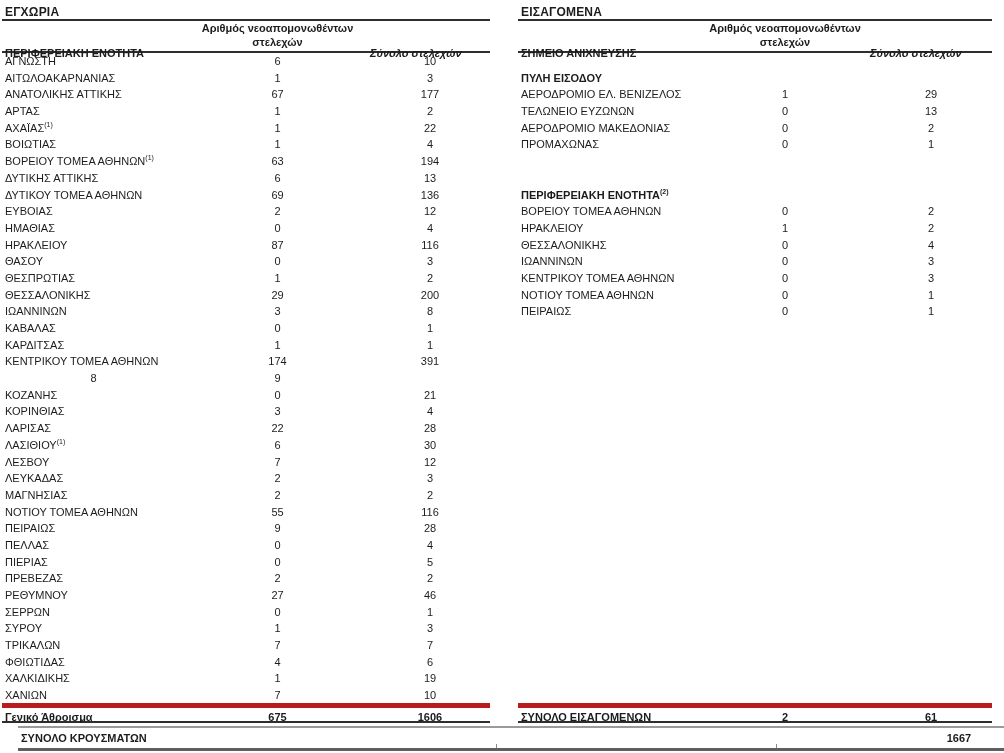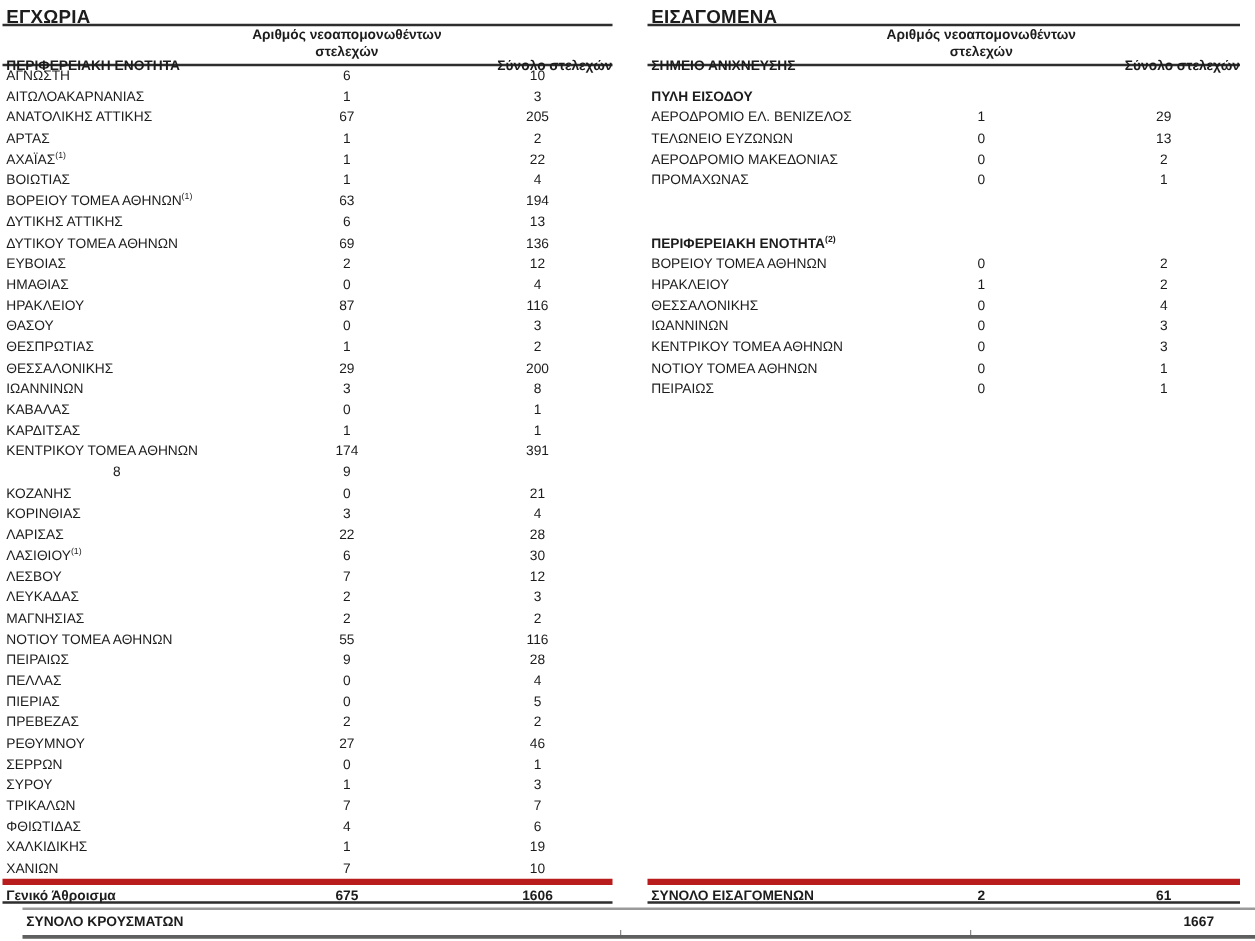--- a/index.html
+++ b/index.html
@@ -13,38 +13,38 @@
     font-size: 11px;
     color: #1c1c1c;
     overflow: hidden;
   }
   .panel { position: absolute; top: 4px; }
   .panel-left  { left: 2px;   width: 488px; height: 719px; }
   .panel-right { left: 518px; width: 474px; height: 719px; }
 
   .tbl-title {
     font-weight: bold;
-    font-size: 15px;
+    font-size: 12px;
     height: 17px;
     padding: 1px 0 0 3px;
     border-bottom: 2px solid #2e2e2e;
     letter-spacing: 0.2px;
   }
   .thead {
     display: grid;
     align-items: end;
     height: 32px;
     border-bottom: 2px solid #2e2e2e;
     font-weight: bold;
   }
   .grid-l { grid-template-columns: 183px 185px 120px; }
   .grid-r { grid-template-columns: 182px 170px 122px; }
   .h-name { padding: 0 0 2px 3px; white-space: nowrap; }
   .h-new  { text-align: center; line-height: 14px; padding-bottom: 12px; white-space: nowrap; }
-  .h-total{ text-align: right; padding-bottom: 2px; white-space: nowrap; }
+  .h-total{ text-align: left; padding-bottom: 2px; white-space: nowrap; font-style: italic; }
 
   .tbody { width: 100%; }
   .trow {
     display: grid;
     height: 16.69px;
     line-height: 16.69px;
     overflow: visible;
   }
   .panel-left  .trow { grid-template-columns: 183px 185px 120px; }
   .panel-right .trow { grid-template-columns: 182px 170px 122px; }
@@ -105,21 +105,21 @@
           <div class="c-num">10</div>
         </div>
         <div class="trow">
           <div class="c-name">ΑΙΤΩΛΟΑΚΑΡΝΑΝΙΑΣ</div>
           <div class="c-num">1</div>
           <div class="c-num">3</div>
         </div>
         <div class="trow">
           <div class="c-name">ΑΝΑΤΟΛΙΚΗΣ ΑΤΤΙΚΗΣ</div>
           <div class="c-num">67</div>
-          <div class="c-num">205</div>
+          <div class="c-num">177</div>
         </div>
         <div class="trow">
           <div class="c-name">ΑΡΤΑΣ</div>
           <div class="c-num">1</div>
           <div class="c-num">2</div>
         </div>
         <div class="trow">
           <div class="c-name">ΑΧΑΪΑΣ<sup>(1)</sup></div>
           <div class="c-num">1</div>
           <div class="c-num">22</div>

